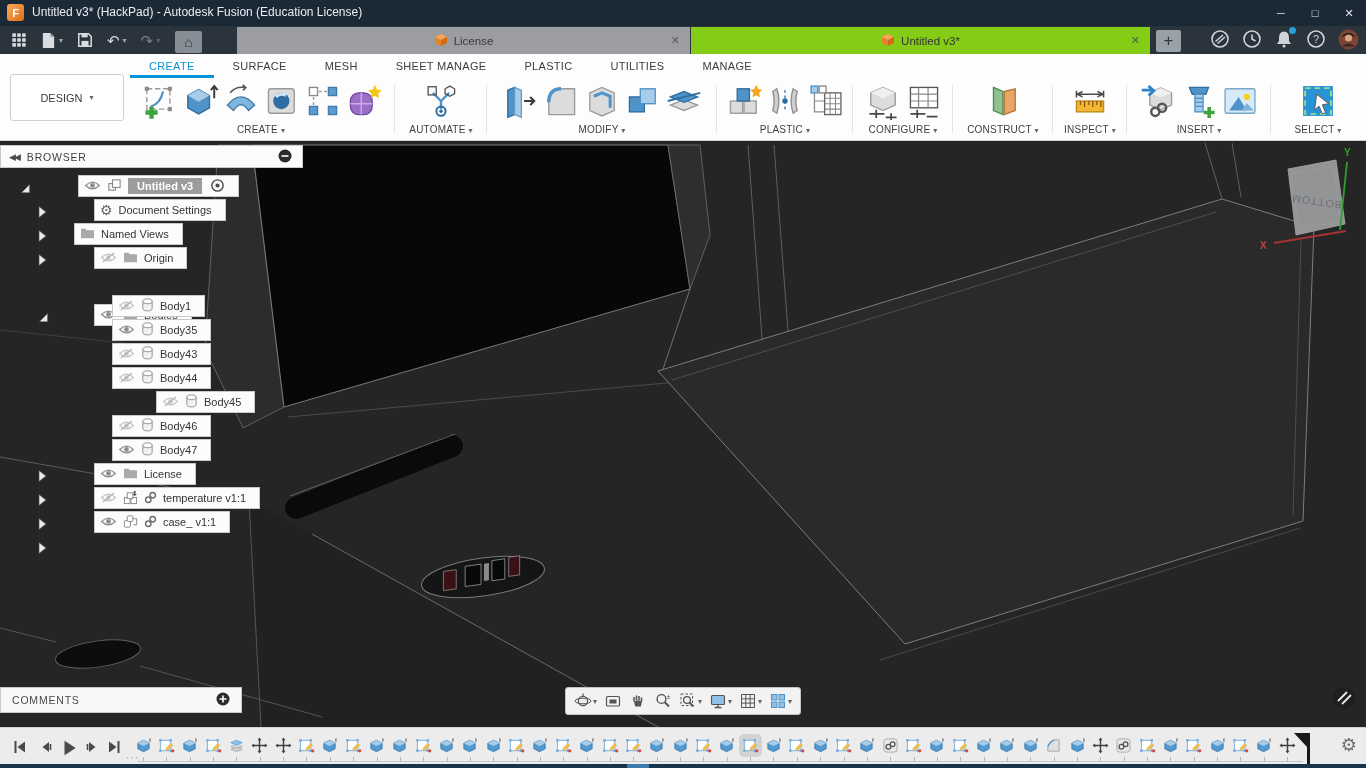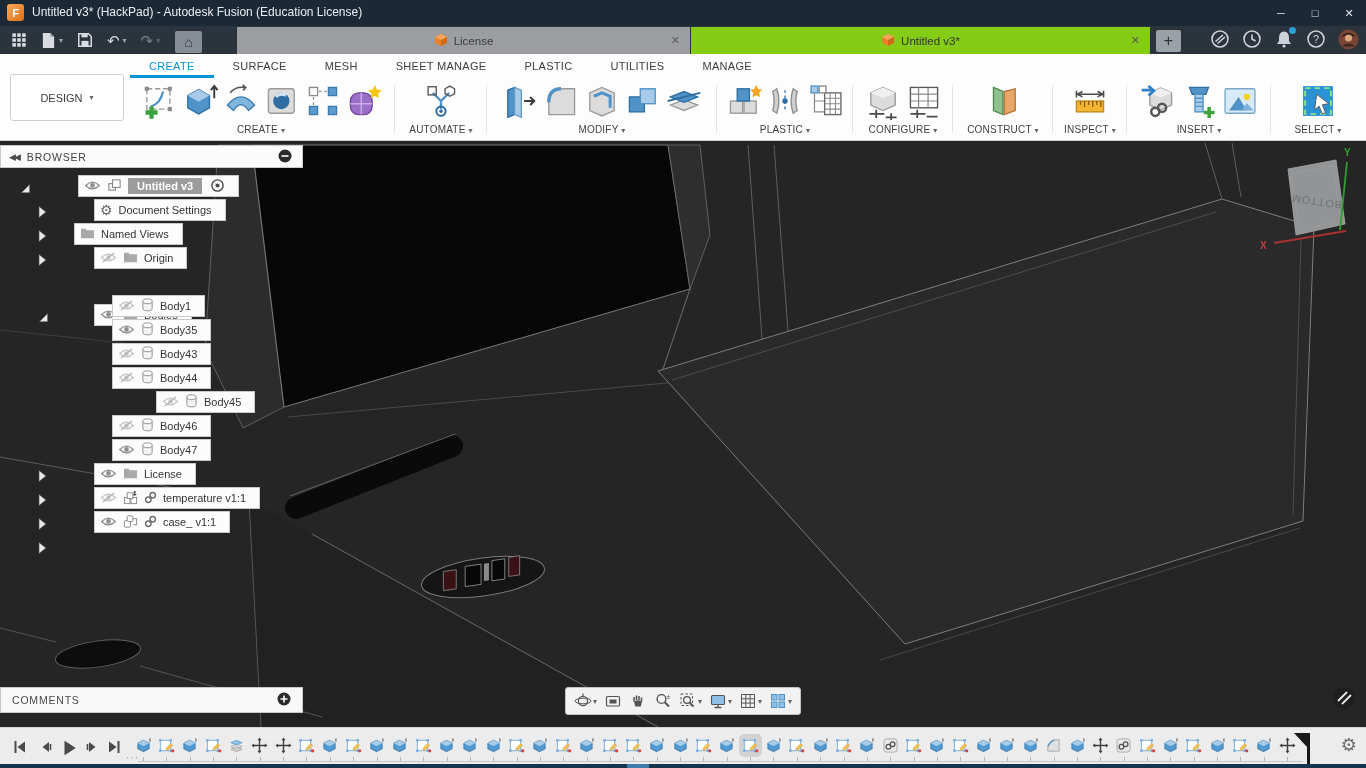--- a/index.html
+++ b/index.html
@@ -44,21 +44,21 @@
   #canvas{left:0;top:141px;width:1366px;height:586px;background:#252525;}
   #browser{left:0;top:4px;}
   #bheader{width:303px;height:23px;background:#fbfbfb;border:1px solid #c9c9c9;display:flex;align-items:center;font-size:10.5px;letter-spacing:.8px;color:#3f3f3f;box-sizing:border-box;}
   #bheader .chev{margin:0 8px 0 8px;color:#4a4a4a;font-size:9px;letter-spacing:-2px;}
   #bhmin{margin-left:auto;margin-right:10px;}
   #tree{position:absolute;left:0;top:27px;width:400px;}
   .trow{position:absolute;height:24px;display:flex;align-items:center;padding-left:38px;}
   .pill{display:inline-flex;align-items:center;height:22px;background:#fcfcfc;border:1px solid #c9c9c9;padding:0 13px 0 5px;gap:6px;font-size:11px;color:#333;white-space:nowrap;box-sizing:border-box;}
   .sel{background:#9c9c9c;color:#fff;font-weight:bold;padding:2px 9px;}
   .expander{position:absolute;top:6px;}
-  #comments{left:0;top:546px;width:303px;height:26px;background:#f8f8f8;border:1px solid #c9c9c9;display:flex;align-items:center;justify-content:space-between;padding:0 11px;font-size:10.5px;letter-spacing:.8px;color:#4a4a4a;box-sizing:border-box;}
+  #comments{left:0;top:546px;width:242px;height:26px;background:#f8f8f8;border:1px solid #c9c9c9;display:flex;align-items:center;justify-content:space-between;padding:0 11px;font-size:10.5px;letter-spacing:.8px;color:#4a4a4a;box-sizing:border-box;}
   #navbar{left:565px;top:546px;height:26px;background:#f2f2f2;border:1px solid #c2c2c2;border-radius:3px;display:flex;align-items:center;padding:0 5px;gap:1px;}
   .navic{display:flex;align-items:center;padding:0 3px;color:#555;}
   .navic .dd{font-size:8px;color:#666;margin-left:1px;}
   
   #timeline{left:0;top:727px;width:1366px;height:41px;background:#ececec;border-top:1px solid #d5d5d5;box-sizing:border-box;}
   .pb{position:absolute;top:11px;}
   .feat{position:absolute;top:9px;width:17px;height:17px;}
   .feat.on{background:#d2d2d2;outline:3px solid #d2d2d2;border-radius:2px;}
   .tick{position:absolute;top:29px;width:1px;height:4px;background:#b5b5b5;}
   #ruler{position:absolute;left:138px;width:1165px;top:33px;height:1px;background:#c6c6c6;}

